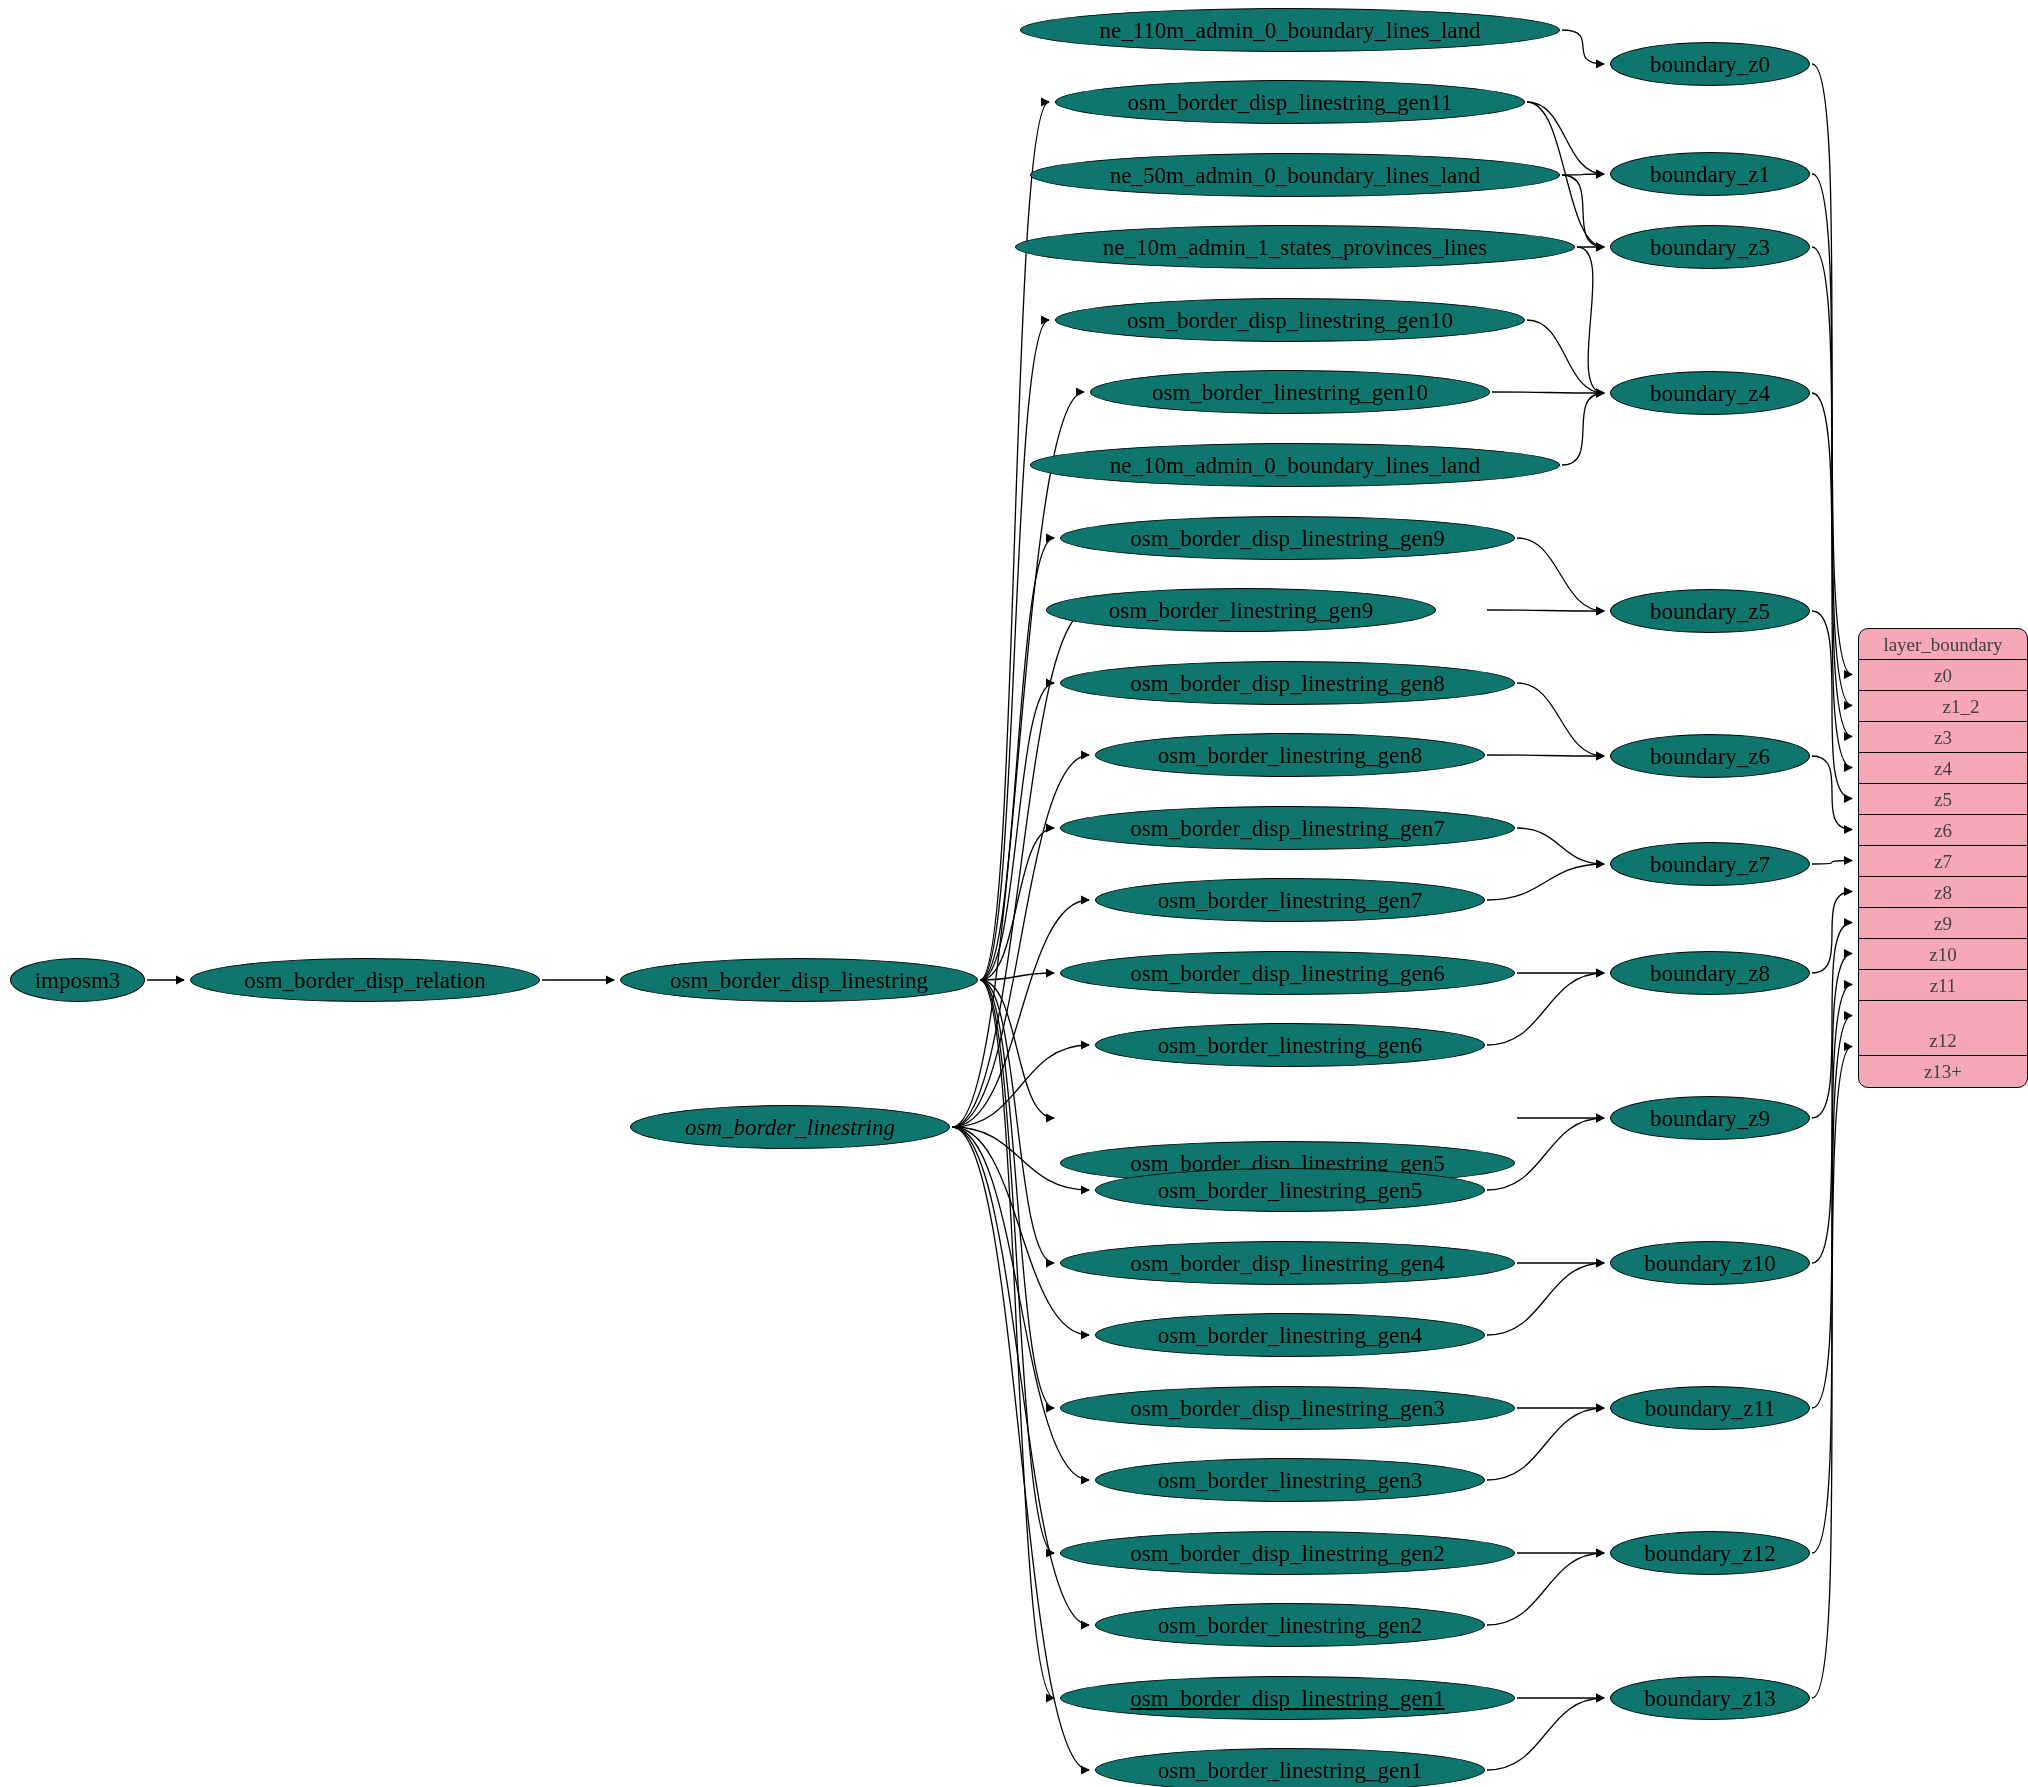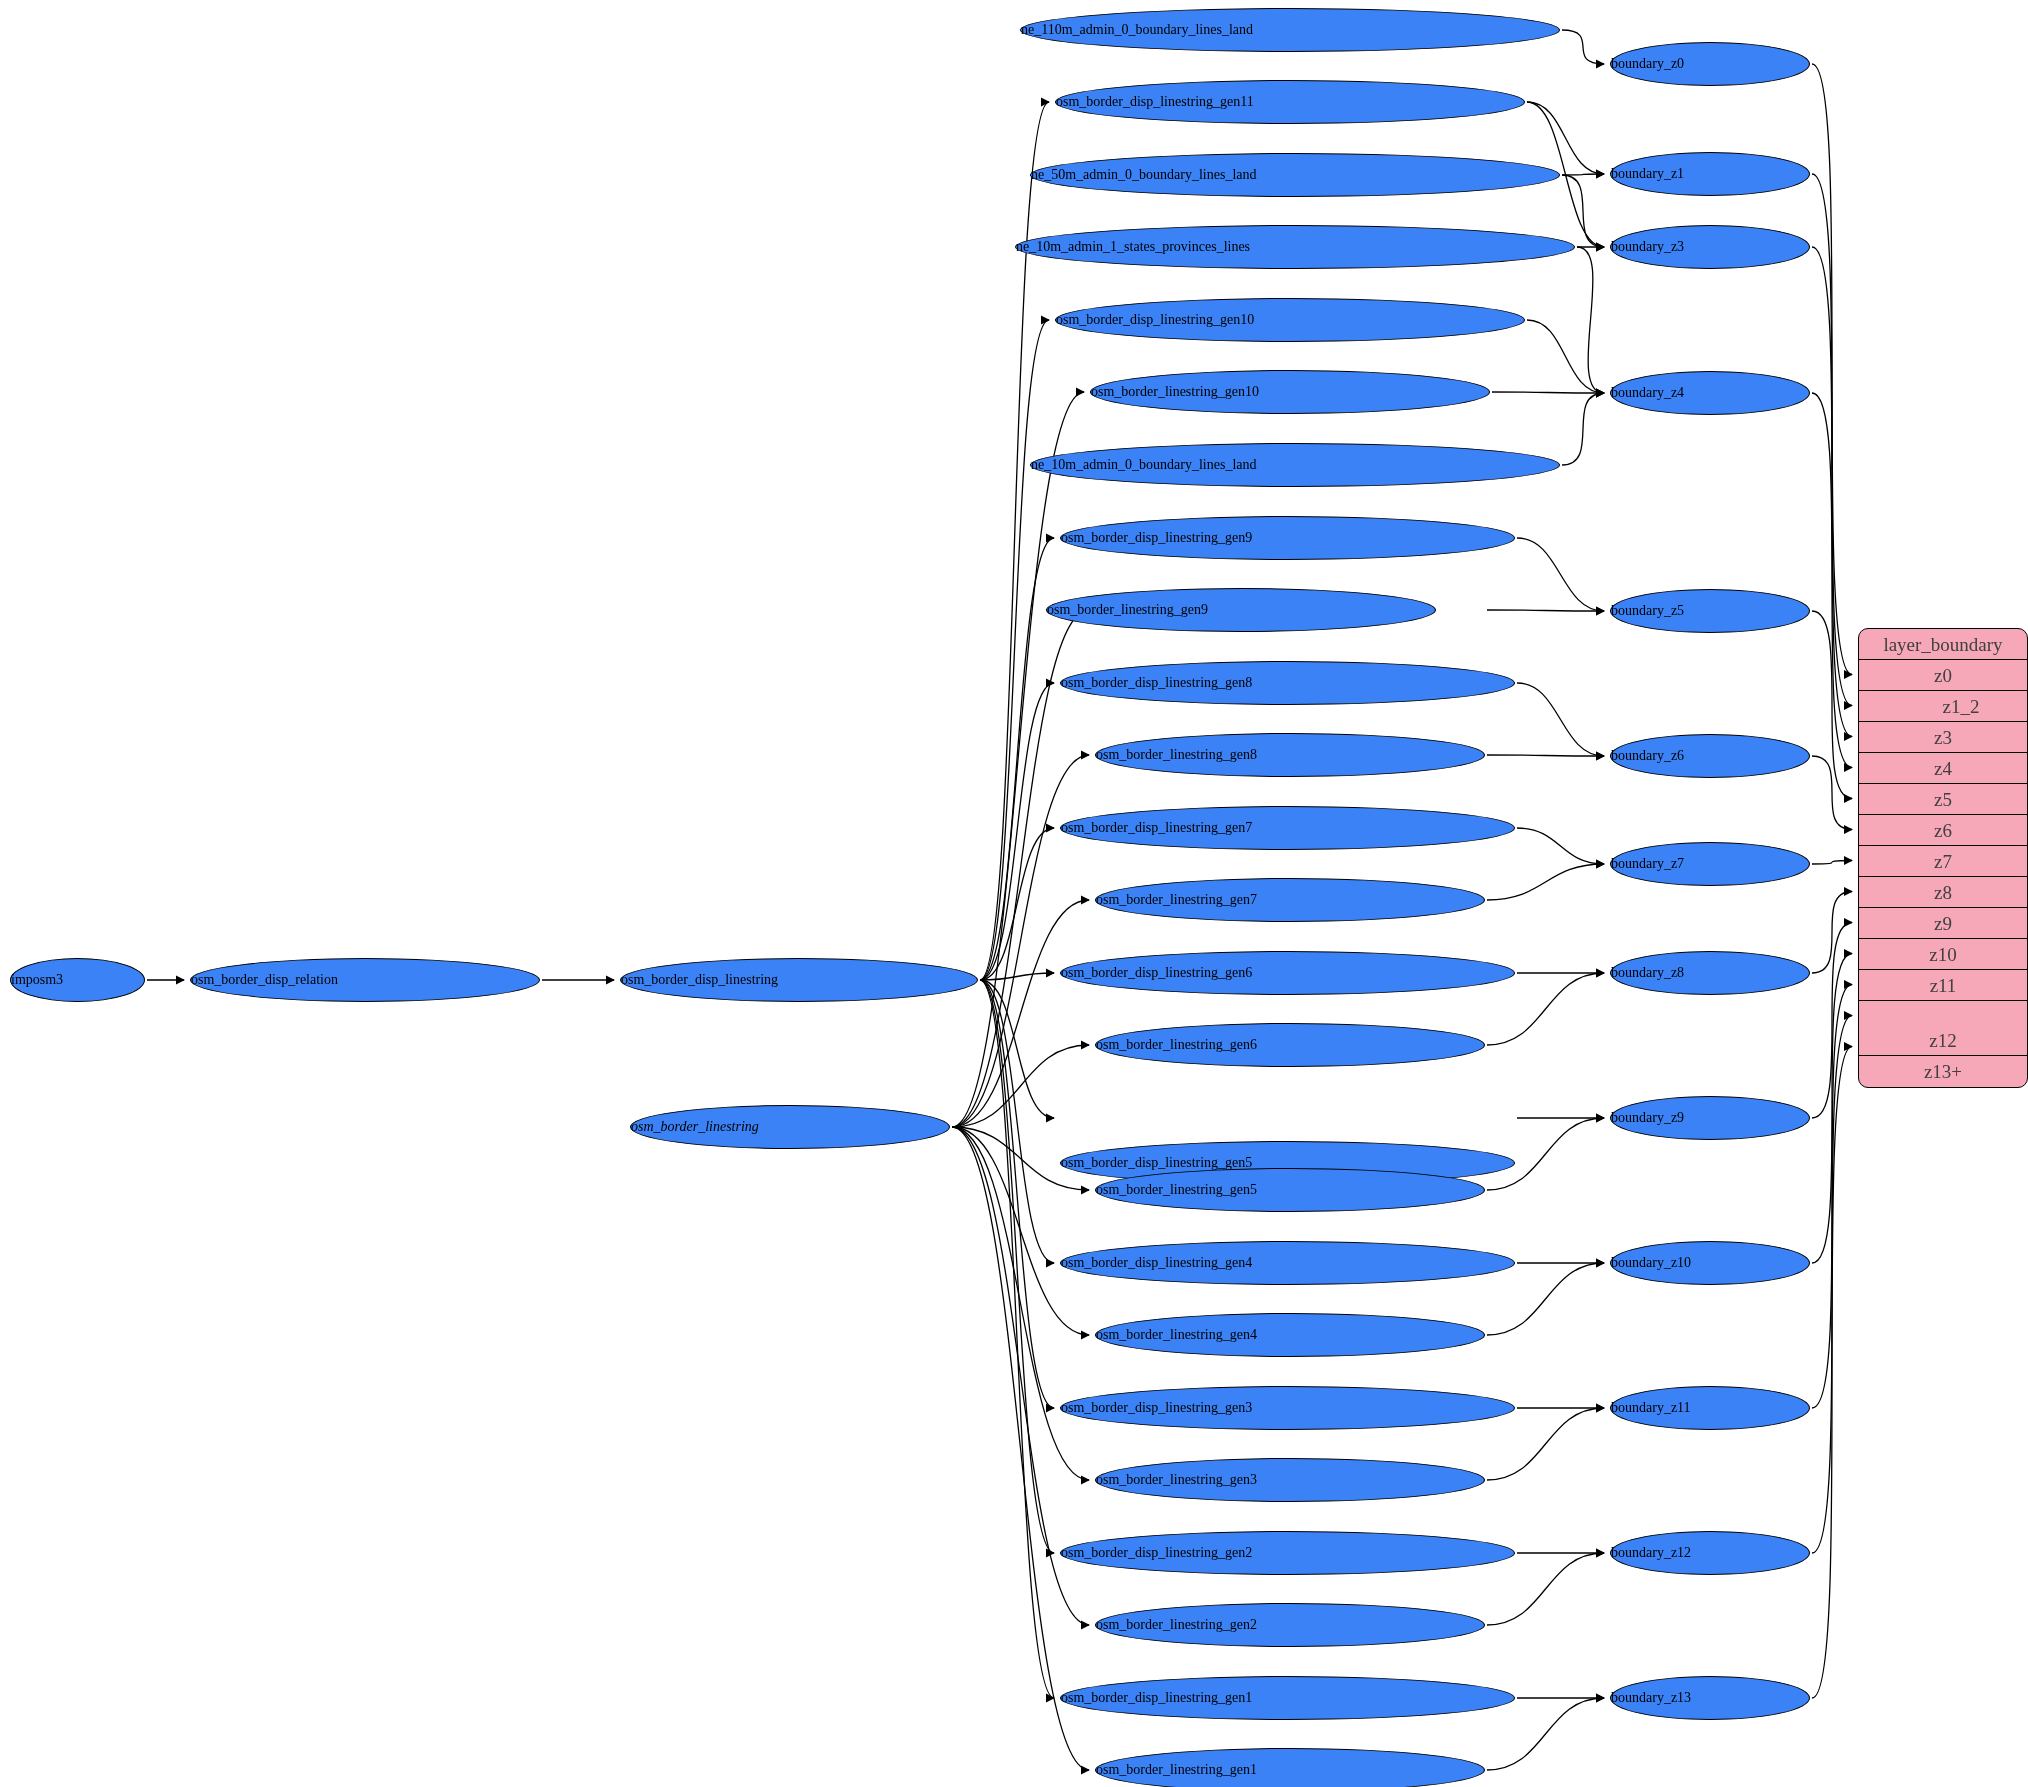--- a/index.html
+++ b/index.html
@@ -22,26 +22,27 @@
     left: 0;
     top: 0;
     width: 2028px;
     height: 1787px;
     pointer-events: none;
   }
   .node {
     position: absolute;
     display: flex;
     align-items: center;
+    justify-content: center;
     box-sizing: border-box;
     border: 1.2px solid #000000;
     border-radius: 50%;
-    background: #3b82f6;
+    background: #0f766e;
     color: #000000;
-    font-size: 14px;
+    font-size: 23px;
     white-space: nowrap;
     line-height: 1;
   }
   .record {
     position: absolute;
     box-sizing: border-box;
     border: 1.2px solid #000000;
     border-radius: 10px;
     background: #f7a8b8;
     overflow: hidden;
@@ -213,21 +214,21 @@
       </div>
       <div class="node" style="left: 1095px; top: 1458px; width: 390px; height: 44px;">
         <span>osm_border_linestring_gen3</span>
       </div>
       <div class="node" style="left: 1060px; top: 1531px; width: 455px; height: 44px;">
         <span>osm_border_disp_linestring_gen2</span>
       </div>
       <div class="node" style="left: 1095px; top: 1603px; width: 390px; height: 44px;">
         <span>osm_border_linestring_gen2</span>
       </div>
-      <div class="node" style="left: 1060px; top: 1676px; width: 455px; height: 44px;">
+      <div class="node" style="left: 1060px; top: 1676px; width: 455px; height: 44px; text-decoration: underline;">
         <span>osm_border_disp_linestring_gen1</span>
       </div>
       <div class="node" style="left: 1095px; top: 1748px; width: 390px; height: 44px;">
         <span>osm_border_linestring_gen1</span>
       </div>
       <div class="node" style="left: 1610px; top: 42px; width: 200px; height: 44px;">
         <span>boundary_z0</span>
       </div>
       <div class="node" style="left: 1610px; top: 152px; width: 200px; height: 44px;">
         <span>boundary_z1</span>

